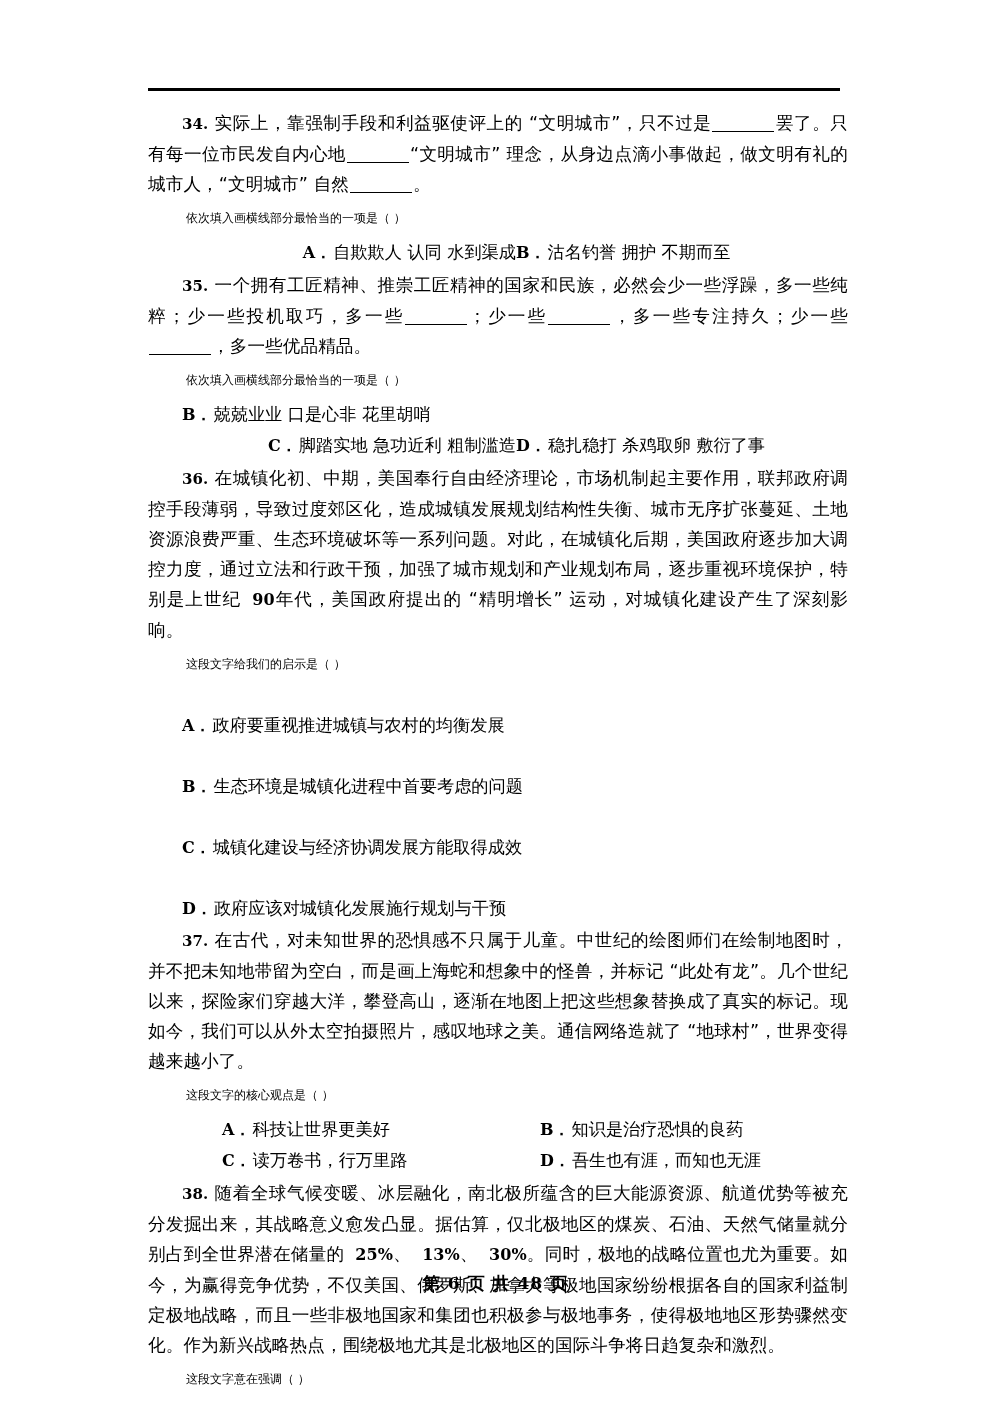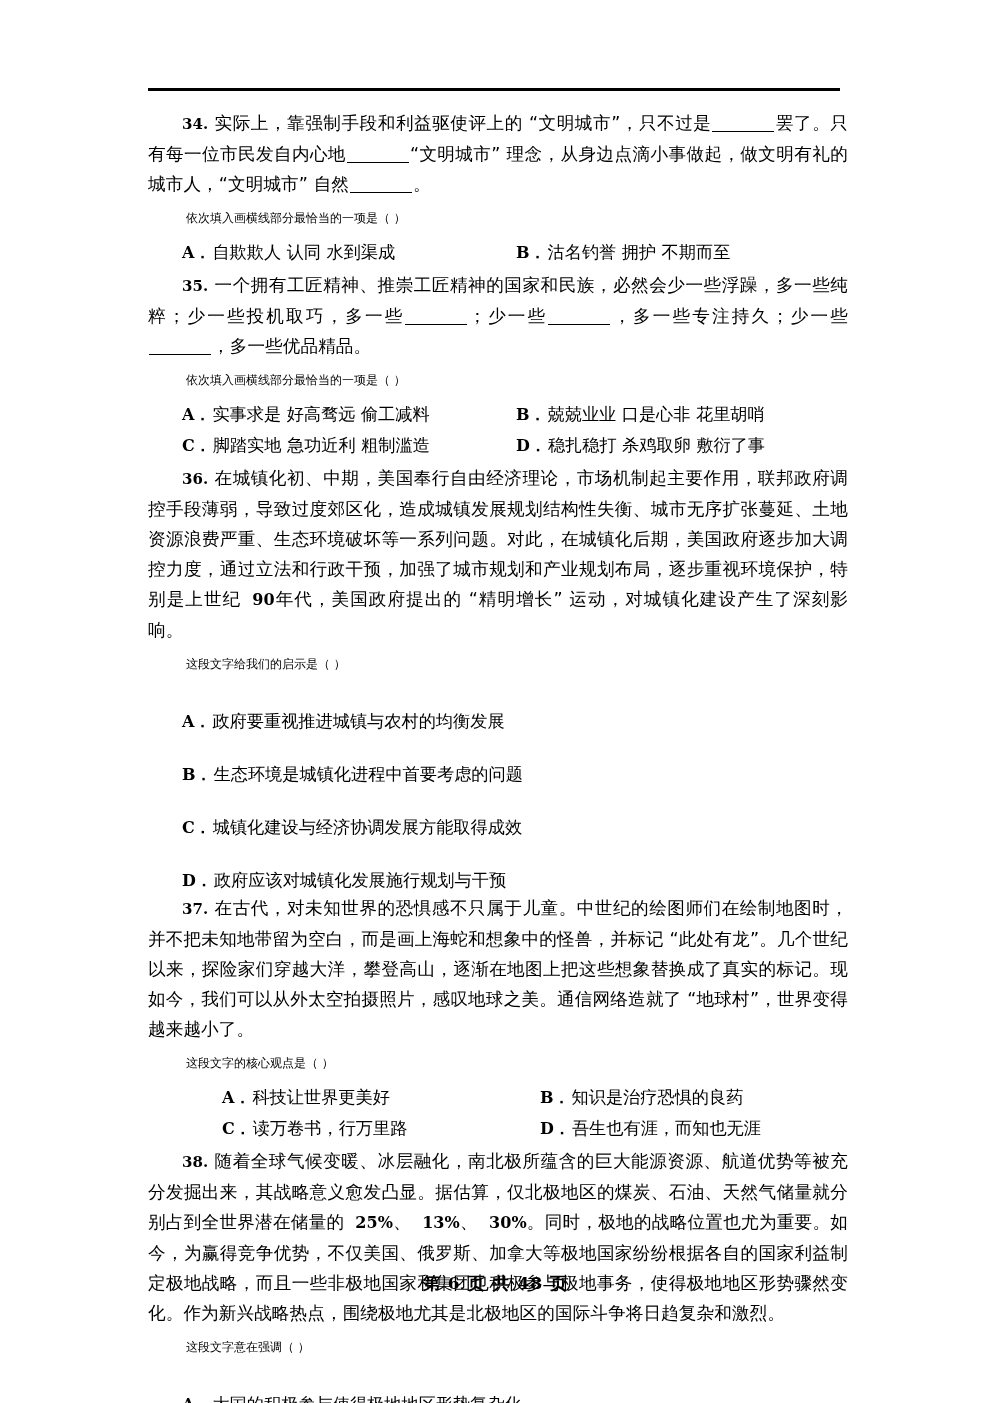--- a/index.html
+++ b/index.html
@@ -82,31 +82,31 @@
   }
   .opt-row {
     display: flex;
     line-height: 31px;
     padding-left: 34px;
   }
   .opt {
     font-size: 17.2px;
     white-space: nowrap;
   }
-  .opt-wide { width: 334px; flex: 0 0 334px; }
+  .opt-wide { width: 334px; flex: 0 0 334px; text-align: right; }
   .opt-mid  { width: 318px; flex: 0 0 318px; margin-left: 40px; }
   .opt-letter {
     font-family: "DejaVu Serif", "Liberation Serif", serif;
     font-size: 16px;
     font-weight: 600;
     margin-right: 2px;
   }
   .opt-full {
     font-size: 17.2px;
-    line-height: 20px;
+    line-height: 29px;
     padding-left: 34px;
     white-space: nowrap;
     margin-top: 32px;
   }
 
   .num-run {
     font-family: "DejaVu Serif", "Liberation Serif", serif;
     font-size: 16px;
     font-weight: 600;
     margin-left: 11px;
@@ -151,21 +151,20 @@
       </div>
     </div>
 
     <div class="qblock">
       <p class="qbody"><span class="qnum">35.</span>&nbsp;<span>一个拥有工匠精神、推崇工匠精神的国家和民族，必然会少一些浮躁，多一些纯粹；少一些投机取巧，多一些</span><span class="blank"></span><span>；少一些</span><span class="blank"></span><span>，多一些专注持久；少一些</span><span class="blank"></span><span>，多一些优品精品。</span></p>
 
       <p class="prompt">依次填入画横线部分最恰当的一项是（  ）</p>
 
       <div class="opts">
         <div class="opt-row">
-          <div class="opt opt-wide"><span class="opt-letter">A．</span><span>实事求是   好高骛远   偷工减料</span></div>
           <div class="opt"><span class="opt-letter">B．</span><span>兢兢业业   口是心非   花里胡哨</span></div>
         </div>
         <div class="opt-row">
           <div class="opt opt-wide"><span class="opt-letter">C．</span><span>脚踏实地   急功近利   粗制滥造</span></div>
           <div class="opt"><span class="opt-letter">D．</span><span>稳扎稳打   杀鸡取卵   敷衍了事</span></div>
         </div>
       </div>
     </div>
 
     <div class="qblock">

